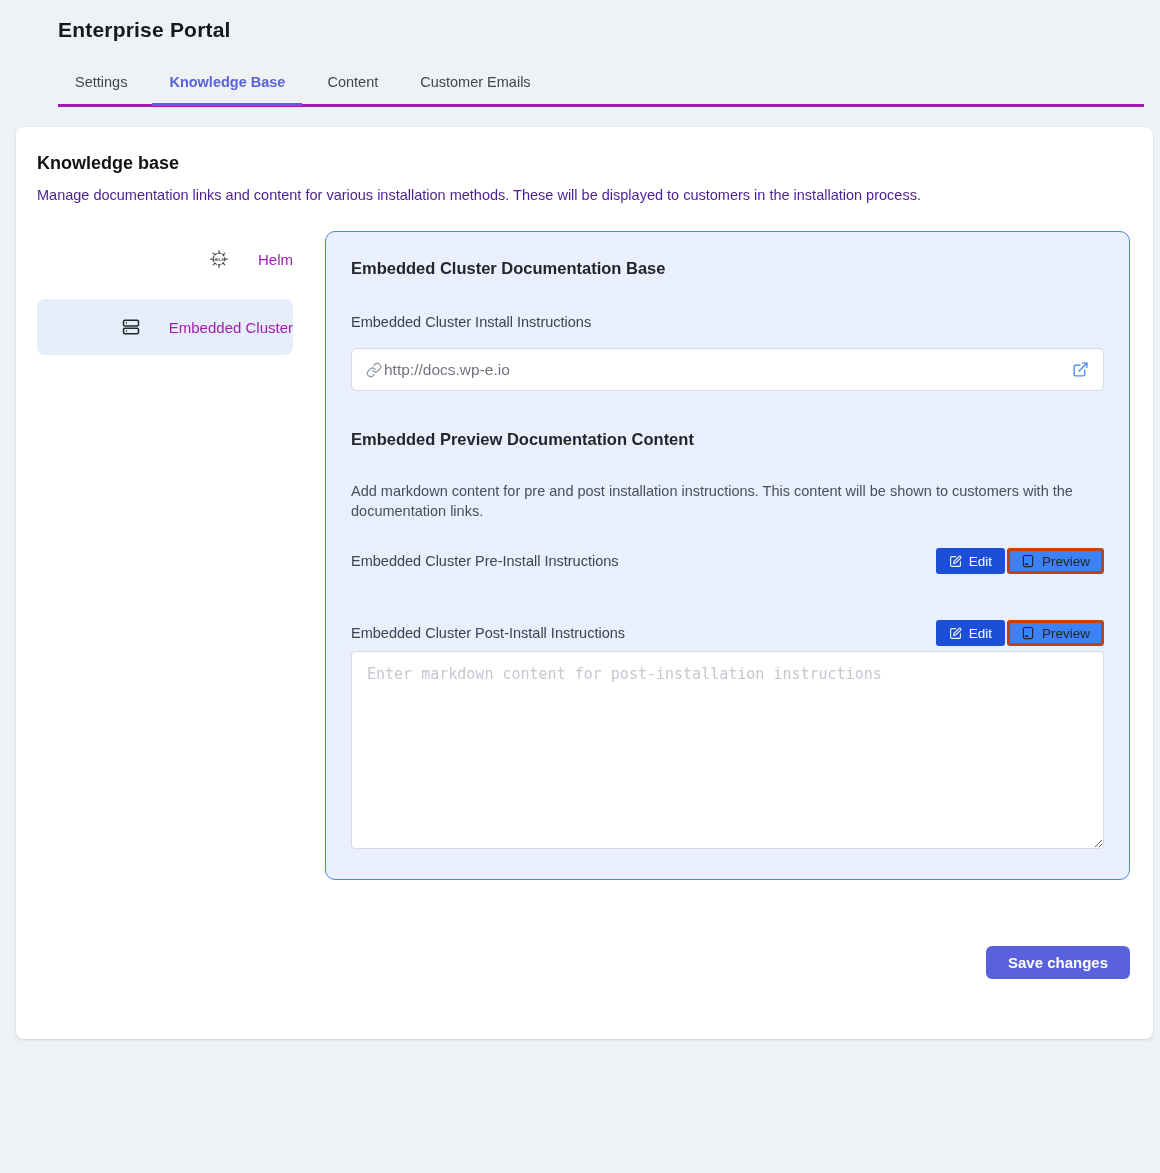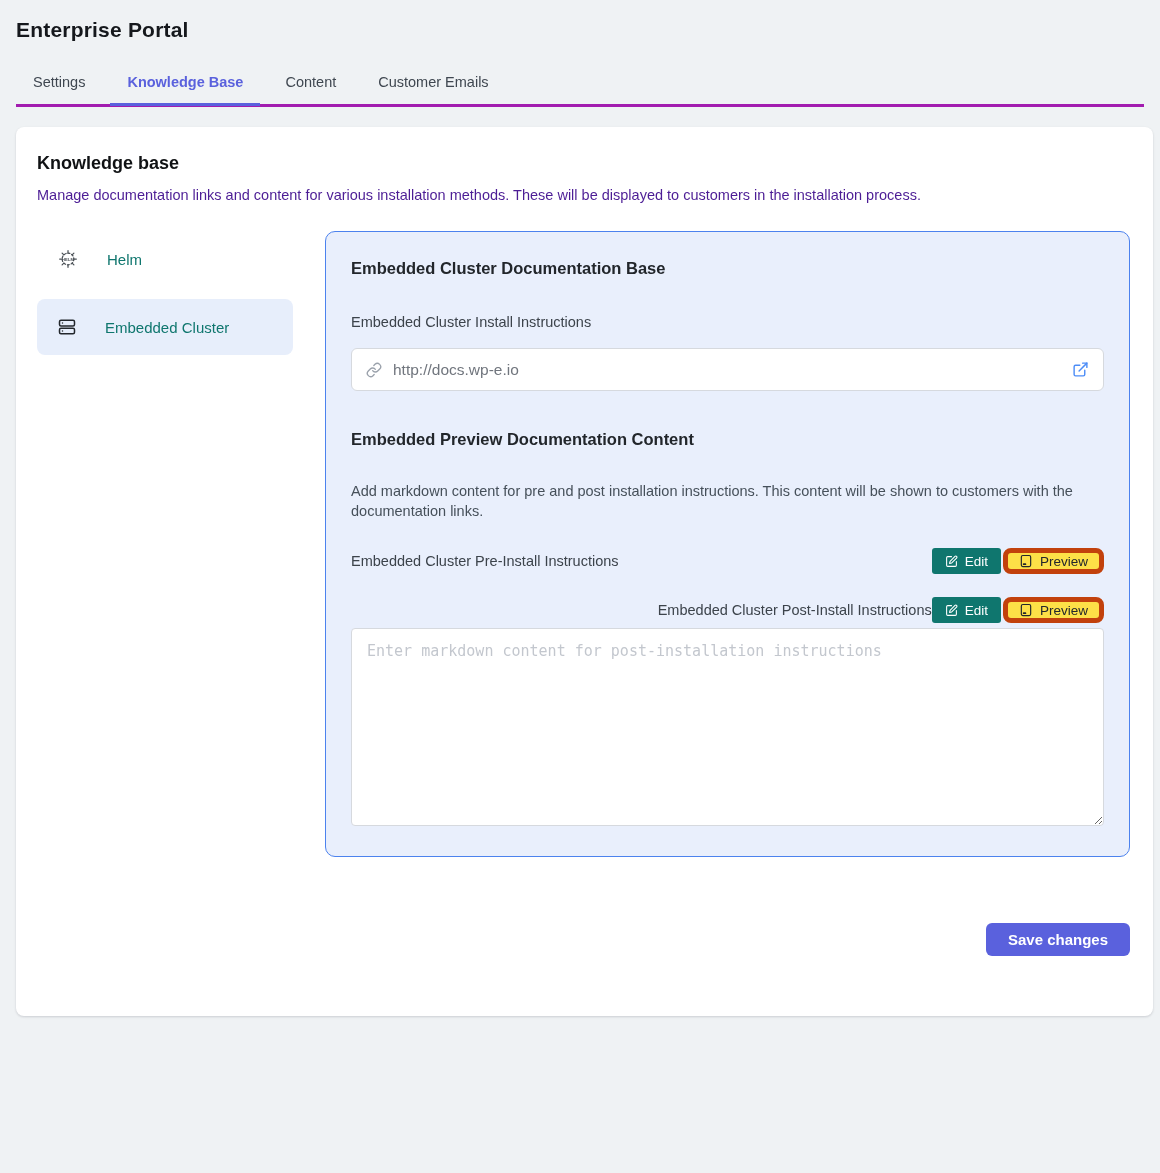--- a/index.html
+++ b/index.html
@@ -3,21 +3,21 @@
 <meta charset="utf-8">
 <style>
   html, body { margin: 0; padding: 0; }
   body {
     width: 1160px; height: 1173px; overflow: hidden;
     background: #eff2f4;
     font-family: "Liberation Sans", "DejaVu Sans", sans-serif;
     color: #22262b;
   }
   
-  .header { padding: 18px 16px 0 16px; }
+  .header { padding: 18px 16px 0 16px; margin-left: 42px; }
   .app-title {
     margin: 0; font-size: 21px; font-weight: 700; color: #15181c;
     letter-spacing: 0.2px;
   }
   .tabs {
     display: flex; align-items: flex-end; gap: 8px;
     margin-top: 24px; border-bottom: 3px solid #a21caf; text-align: right;
   }
   .tab {
     padding: 8px 17px 13px 17px; font-size: 14.5px; color: #3f4750;
@@ -34,40 +34,40 @@
   }
   .card-heading { margin: 0; font-size: 18px; font-weight: 700; color: #101214; }
   .card-desc { margin: 13px 0 0 0; font-size: 14.5px; color: #4c1d95; }
 
   .content-row { display: flex; margin-top: 28px; align-items: flex-start; }
 
   
   .side-nav { width: 256px; flex-shrink: 0; }
   .side-item {
     height: 56px; border-radius: 8px; display: flex; align-items: center;
-    padding-left: 21px; gap: 29px; font-size: 15px; color: #0f766e;
-    cursor: pointer; margin-bottom: 12px; box-sizing: border-box;
+    padding-left: 21px; gap: 29px; font-size: 15px; color: #a21caf;
+    cursor: pointer; margin-bottom: 12px; box-sizing: border-box; justify-content: flex-end;
   }
   .side-item.selected { background: #e7eefb; }
   .side-item .icn { display: flex; align-items: center; }
 
   
   .panel {
     flex: 1; margin-left: 32px; background: #e9effc;
     border: 1px solid #4c82ee; border-radius: 10px;
     padding: 27px 25px 26px 25px; box-sizing: border-box;
   }
   .panel-h { margin: 0; font-size: 16.5px; font-weight: 700; color: #22262b; }
   .field-label { font-size: 14.5px; color: #3c434b; }
   .lbl-block { margin-top: 36px; }
 
   .url-input {
     margin-top: 18px; height: 43px; background: #fff;
     border: 1px solid #d6d9de; border-radius: 6px;
-    display: flex; align-items: center; padding: 0 14px; gap: 9px;
+    display: flex; align-items: center; padding: 0 14px; 
     box-sizing: border-box;
   }
   .url-input input {
     border: none; outline: none; flex: 1; font-size: 15.5px; color: #70757d;
     font-family: "Liberation Sans", "DejaVu Sans", sans-serif; background: transparent;
   }
   .ext-btn { display: flex; align-items: center; cursor: pointer; background: none; border: none; padding: 0; }
 
   .section-2 { margin-top: 39px; }
   .panel-desc { margin: 32px 0 0 0; font-size: 14.5px; line-height: 20px; color: #46505a; }
@@ -76,35 +76,35 @@
     display: flex; justify-content: space-between; align-items: center;
     margin-top: 27px;
   }
   .toggle-group { display: flex; gap: 2px; }
   .btn-edit, .btn-preview {
     height: 26px; display: flex; align-items: center; gap: 7px;
     font-size: 13.5px; cursor: pointer; box-sizing: border-box;
     font-family: "Liberation Sans", "DejaVu Sans", sans-serif;
   }
   .btn-edit {
-    background: #0f766e; color: #ffffff; border: none; border-radius: 3px;
+    background: #1d4ed8; color: #ffffff; border: none; border-radius: 3px;
     padding: 0 13px;
   }
   .btn-preview {
-    background: #fde047; color: #23272c; border: 5px solid #c2410c;
-    border-radius: 8px; padding: 0 11px;
+    background: #3b82f6; color: #23272c; border: 3px solid #c2410c;
+    border-radius: 3px; padding: 0 11px;
   }
   .md-area {
     margin-top: 5px; width: 100%; height: 198px; box-sizing: border-box;
     border: 1px solid #d6d9de; border-radius: 4px; background: #fff;
     padding: 13px 15px; font-family: "DejaVu Sans Mono", monospace;
     font-size: 15px; color: #3c434b; resize: both;
   }
   .md-area::placeholder { color: #c3c7ce; }
-  .row-2 { margin-top: 23px; justify-content: flex-end; }
+  .row-2 { margin-top: 46px; }
 
   
   .save-row { display: flex; justify-content: flex-end; margin-top: 66px; }
   .save-btn {
     background: #5a61dd; color: #fff; border: none; border-radius: 6px;
     height: 33px; padding: 0 22px; font-size: 15px; font-weight: 700;
     cursor: pointer; font-family: "Liberation Sans", "DejaVu Sans", sans-serif;
   }
 </style>
 </head>

